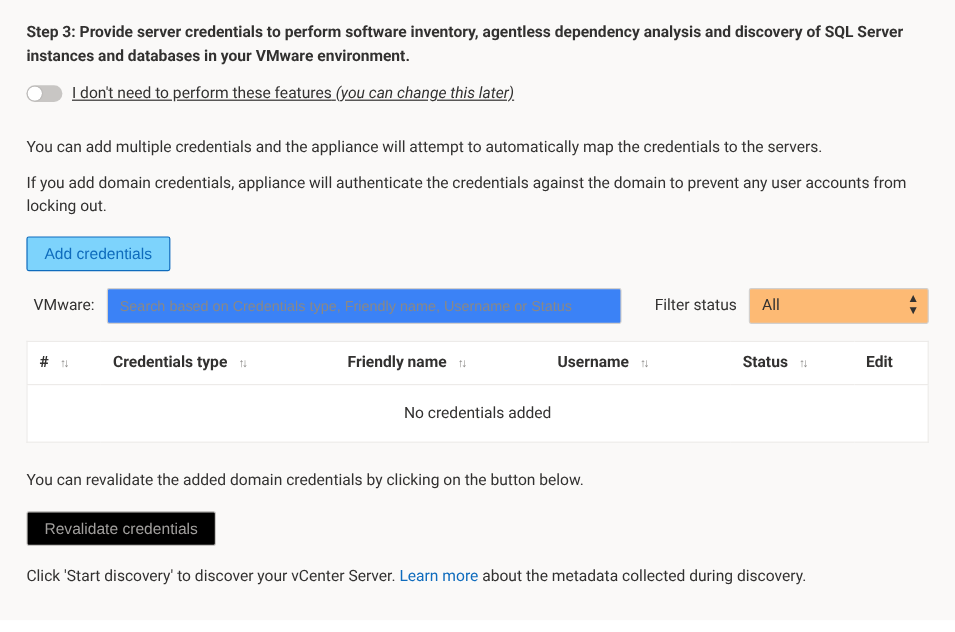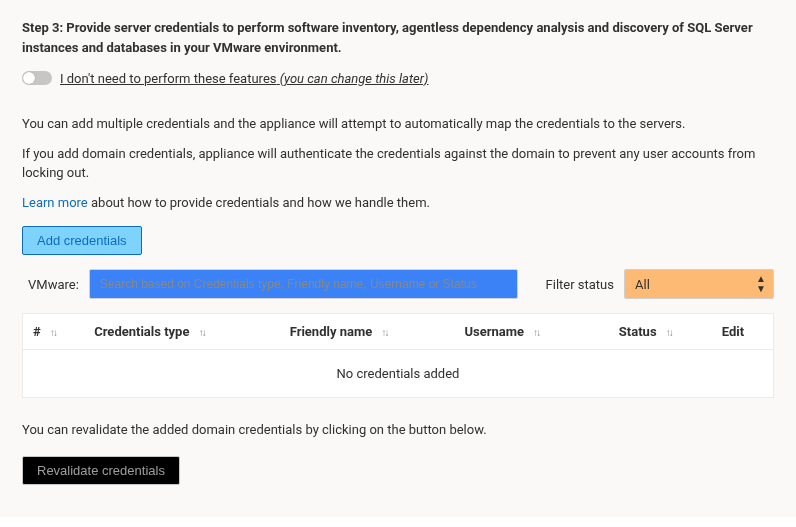--- a/index.html
+++ b/index.html
@@ -166,23 +166,20 @@
       </div>
       <span class="toggle-label">
         <span>I don't need to perform these features</span>
         <em>(you can change this later)</em>
       </span>
     </div>
 
     <p class="para">You can add multiple credentials and the appliance will attempt to automatically map the credentials to the servers.</p>
     <p class="para">If you add domain credentials, appliance will authenticate the credentials against  the domain to prevent any user accounts from locking out.</p>
 
-    <p class="para">
-      <span class="link">Learn more</span><span> about how to provide credentials and how we handle them.</span>
-    </p>
 
     <button class="btn-outline">Add credentials</button>
 
     <div class="search-row">
       <span class="search-label">VMware:</span>
       <input class="search-input" type="text" placeholder="Search based on Credentials type, Friendly name, Username or Status" style="">
       <span class="filter-label">Filter status</span>
       <div class="select-wrap">
         <div class="select-box">
           <span>All</span>
@@ -224,16 +221,19 @@
           <td colspan="6" class="empty">No credentials added</td>
         </tr>
       </tbody>
     </table>
 
     <div class="revalidate-block">
       <p class="para">You can revalidate the added domain credentials by clicking on the button below.</p>
       <button class="btn-disabled">Revalidate credentials</button>
     </div>
 
+    <p class="para">
+      <span>Click 'Start discovery' to discover your vCenter Server. </span><span class="link">Learn more</span><span> about the metadata collected during discovery.</span>
+    </p>
 
   </div>
 
 </div>
 
 </body></html>

